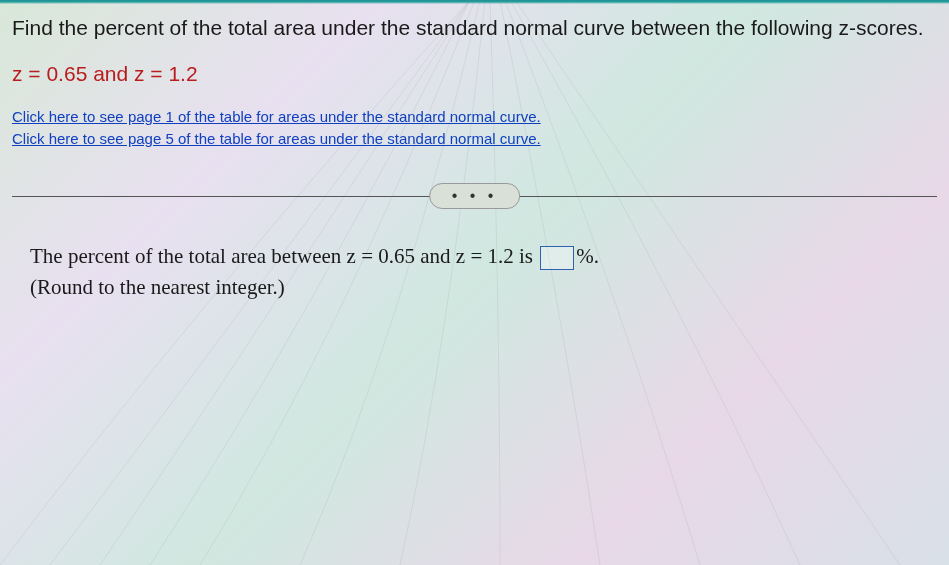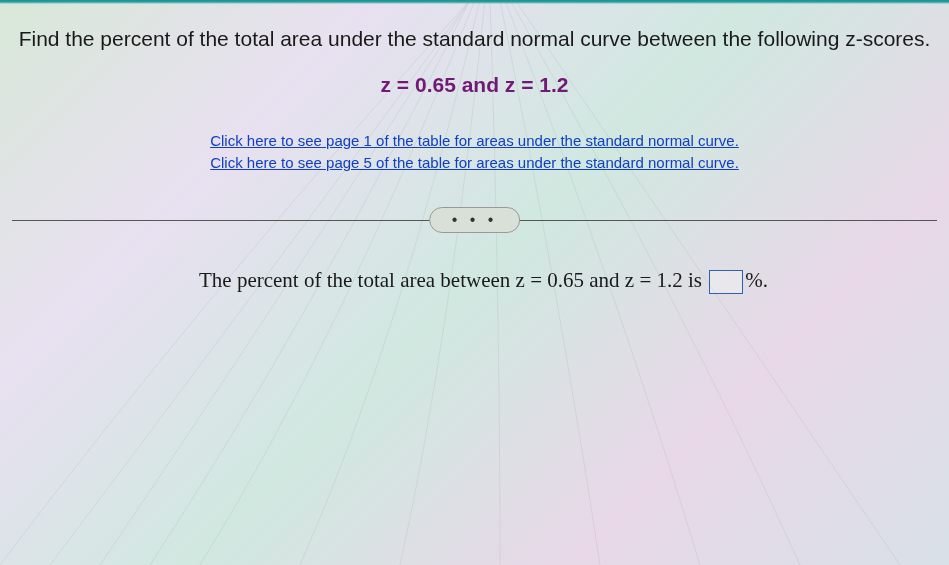--- a/index.html
+++ b/index.html
@@ -13,36 +13,34 @@
       font-family: Arial, Helvetica, sans-serif;
       background: linear-gradient(135deg, #d8e8d8 0%, #e8e0f0 25%, #d0e8e0 50%, #e8d8e8 75%, #d8e0e8 100%);
       position: relative;
       overflow: hidden;
     }
     .top-border {
       height: 4px;
       background: linear-gradient(to bottom, #1a9090 0%, #2aa0a0 50%, transparent 100%);
     }
     .content {
-      padding: 19px 12px;
+      padding: 8px 12px;
       position: relative;
       z-index: 2;
-      text-align: center;
     }
     .question-text {
       font-size: 21px;
       color: #1a1a1a;
       line-height: 1.5;
       margin-bottom: 18px;
     }
     .z-values {
       font-size: 21px;
-      color: #701a75;
-      margin-bottom: 33px;
-      font-weight: bold;
+      color: #b91c1c;
+      margin-bottom: 20px;
     }
     .link {
       font-size: 15px;
       color: #1040c0;
       text-decoration: underline;
       line-height: 1.5;
       cursor: pointer;
       display: inline;
     }
     .links-block {
@@ -134,15 +132,16 @@
     <span class="link">Click here to see page 5 of the table for areas under the standard normal curve.</span>
   </div>
 
   <div class="divider-row">
     <hr class="hr-line">
     <div class="dots-pill">• • •</div>
   </div>
 
   <div class="answer-block">
     <span>The percent of the total area between z = 0.65 and z = 1.2 is </span><span class="answer-box"></span><span>%.</span>
+    <div class="hint">(Round to the nearest integer.)</div>
   </div>
 
 </div>
 
 </body></html>

